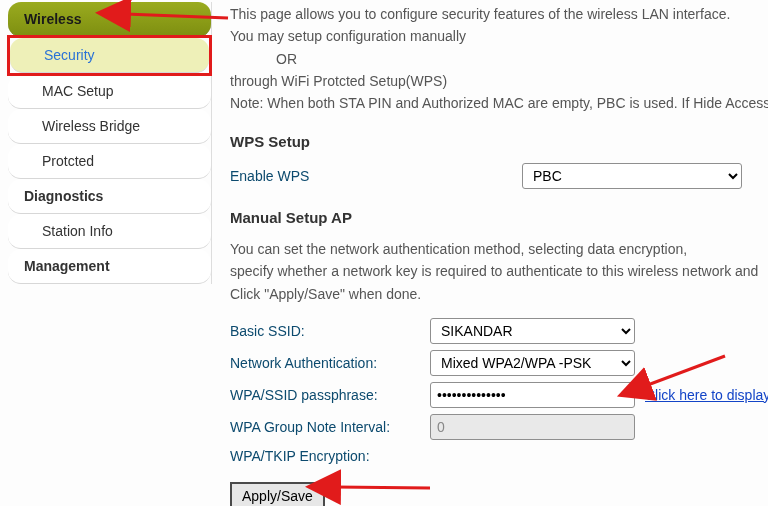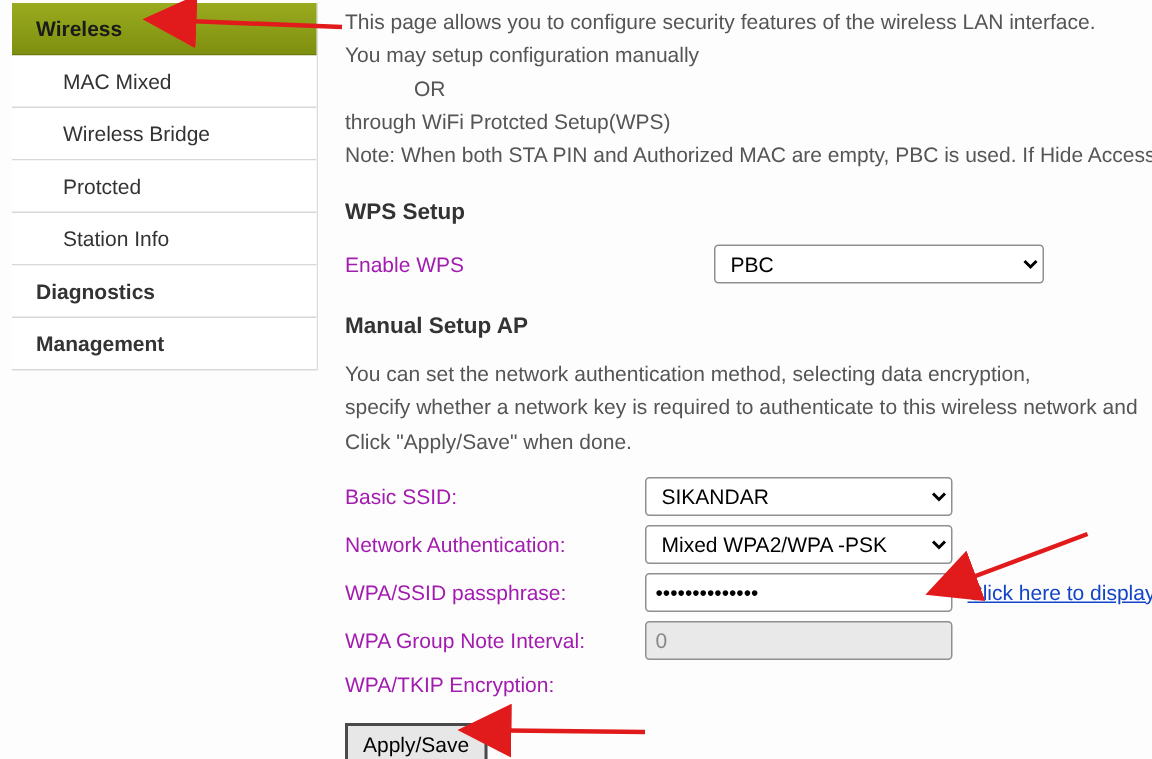--- a/index.html
+++ b/index.html
@@ -20,20 +20,21 @@
     flex-shrink: 0;
   }
   .nav { border-right: 1px solid #ddd; }
   .nav-item {
     padding: 9px 16px;
     border-bottom: 1px solid #d7d7d7;
     font-size: 14px;
     color: #333;
     cursor: pointer;
     background: #fff;
+    border-radius: 13px;
   }
   .nav-header {
     font-weight: bold;
     background: linear-gradient(to bottom, #9aab1f, #7e8f10);
     color: #1a1a1a;
     border-bottom: 1px solid #6a7a0b;
   }
   .nav-sub { padding-left: 34px; }
   .nav-active {
     color: #2a72d6;
@@ -61,32 +62,32 @@
     font-weight: bold;
     color: #333;
     margin: 18px 0 10px 0;
     font-size: 15px;
   }
   .row {
     display: flex;
     align-items: center;
     margin: 6px 0;
   }
-  .row .lbl { width: 200px; color: #a21caf; }
+  .row .lbl { width: 200px; color: #0c4a6e; }
   .row select, .row input[type=text], .row input[type=password] {
     width: 205px;
     height: 26px;
     font-size: 14px;
     border: 1px solid #8f8f8f;
     border-radius: 3px;
     padding: 2px 6px;
     background: #fff;
     font-family: inherit;
   }
-  .wps-select { width: 220px !important; margin-left: 46px; }
+  .wps-select { width: 220px !important; margin-left: 92px; }
   .row input[disabled] { background: #e9e9e9; color: #888; }
   .link {
     color: #1344c7;
     text-decoration: underline;
     margin-left: 10px;
     white-space: nowrap;
     cursor: pointer;
   }
   .apply-btn {
     margin-top: 10px;
@@ -108,25 +109,28 @@
     z-index: 5;
   }
 </style>
 </head>
 <body>
 
 <div class="layout">
   <aside class="sidebar">
     <div class="nav">
       <div class="nav-item nav-header">Wireless</div>
-      <div class="nav-item nav-sub">MAC Mixed</div>
+      <div class="highlight-box">
+        <div class="nav-item nav-sub nav-active">Security</div>
+      </div>
+      <div class="nav-item nav-sub">MAC Setup</div>
       <div class="nav-item nav-sub">Wireless Bridge</div>
       <div class="nav-item nav-sub">Protcted</div>
+      <div class="nav-item nav-bold">Diagnostics</div>
       <div class="nav-item nav-sub">Station Info</div>
-      <div class="nav-item nav-bold">Diagnostics</div>
       <div class="nav-item nav-bold">Management</div>
     </div>
   </aside>
 
   <main class="content">
     <p>This page allows you to configure security features of the wireless LAN interface.</p>
     <p>You may setup configuration manually</p>
     <p class="or-line">OR</p>
     <p>through WiFi Protcted Setup(WPS)</p>
     <p>Note: When both STA PIN and Authorized MAC are empty, PBC is used. If Hide Access </p>

